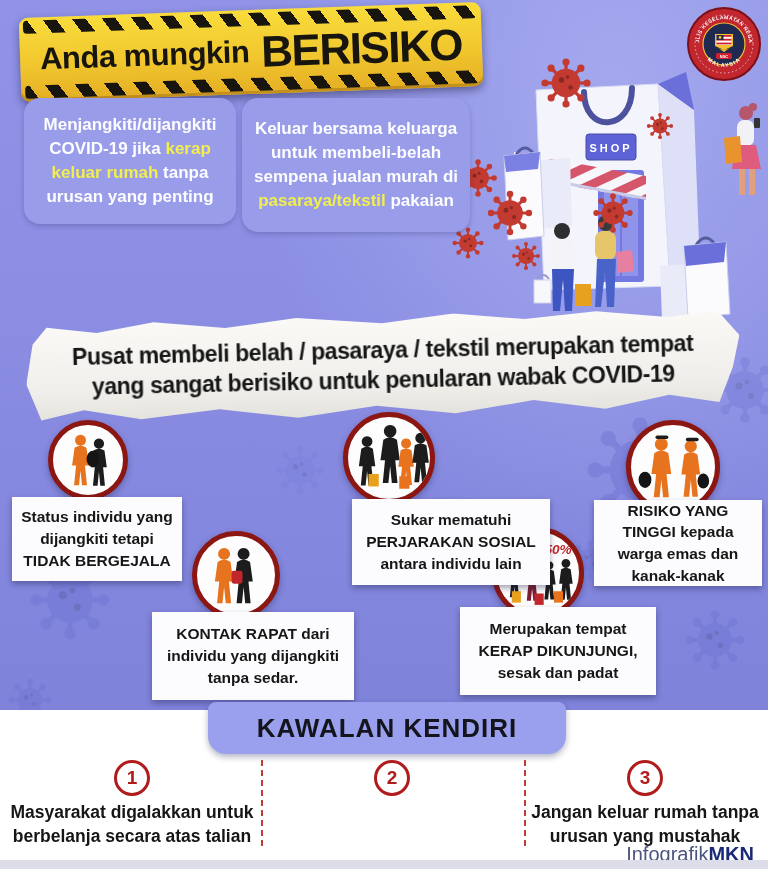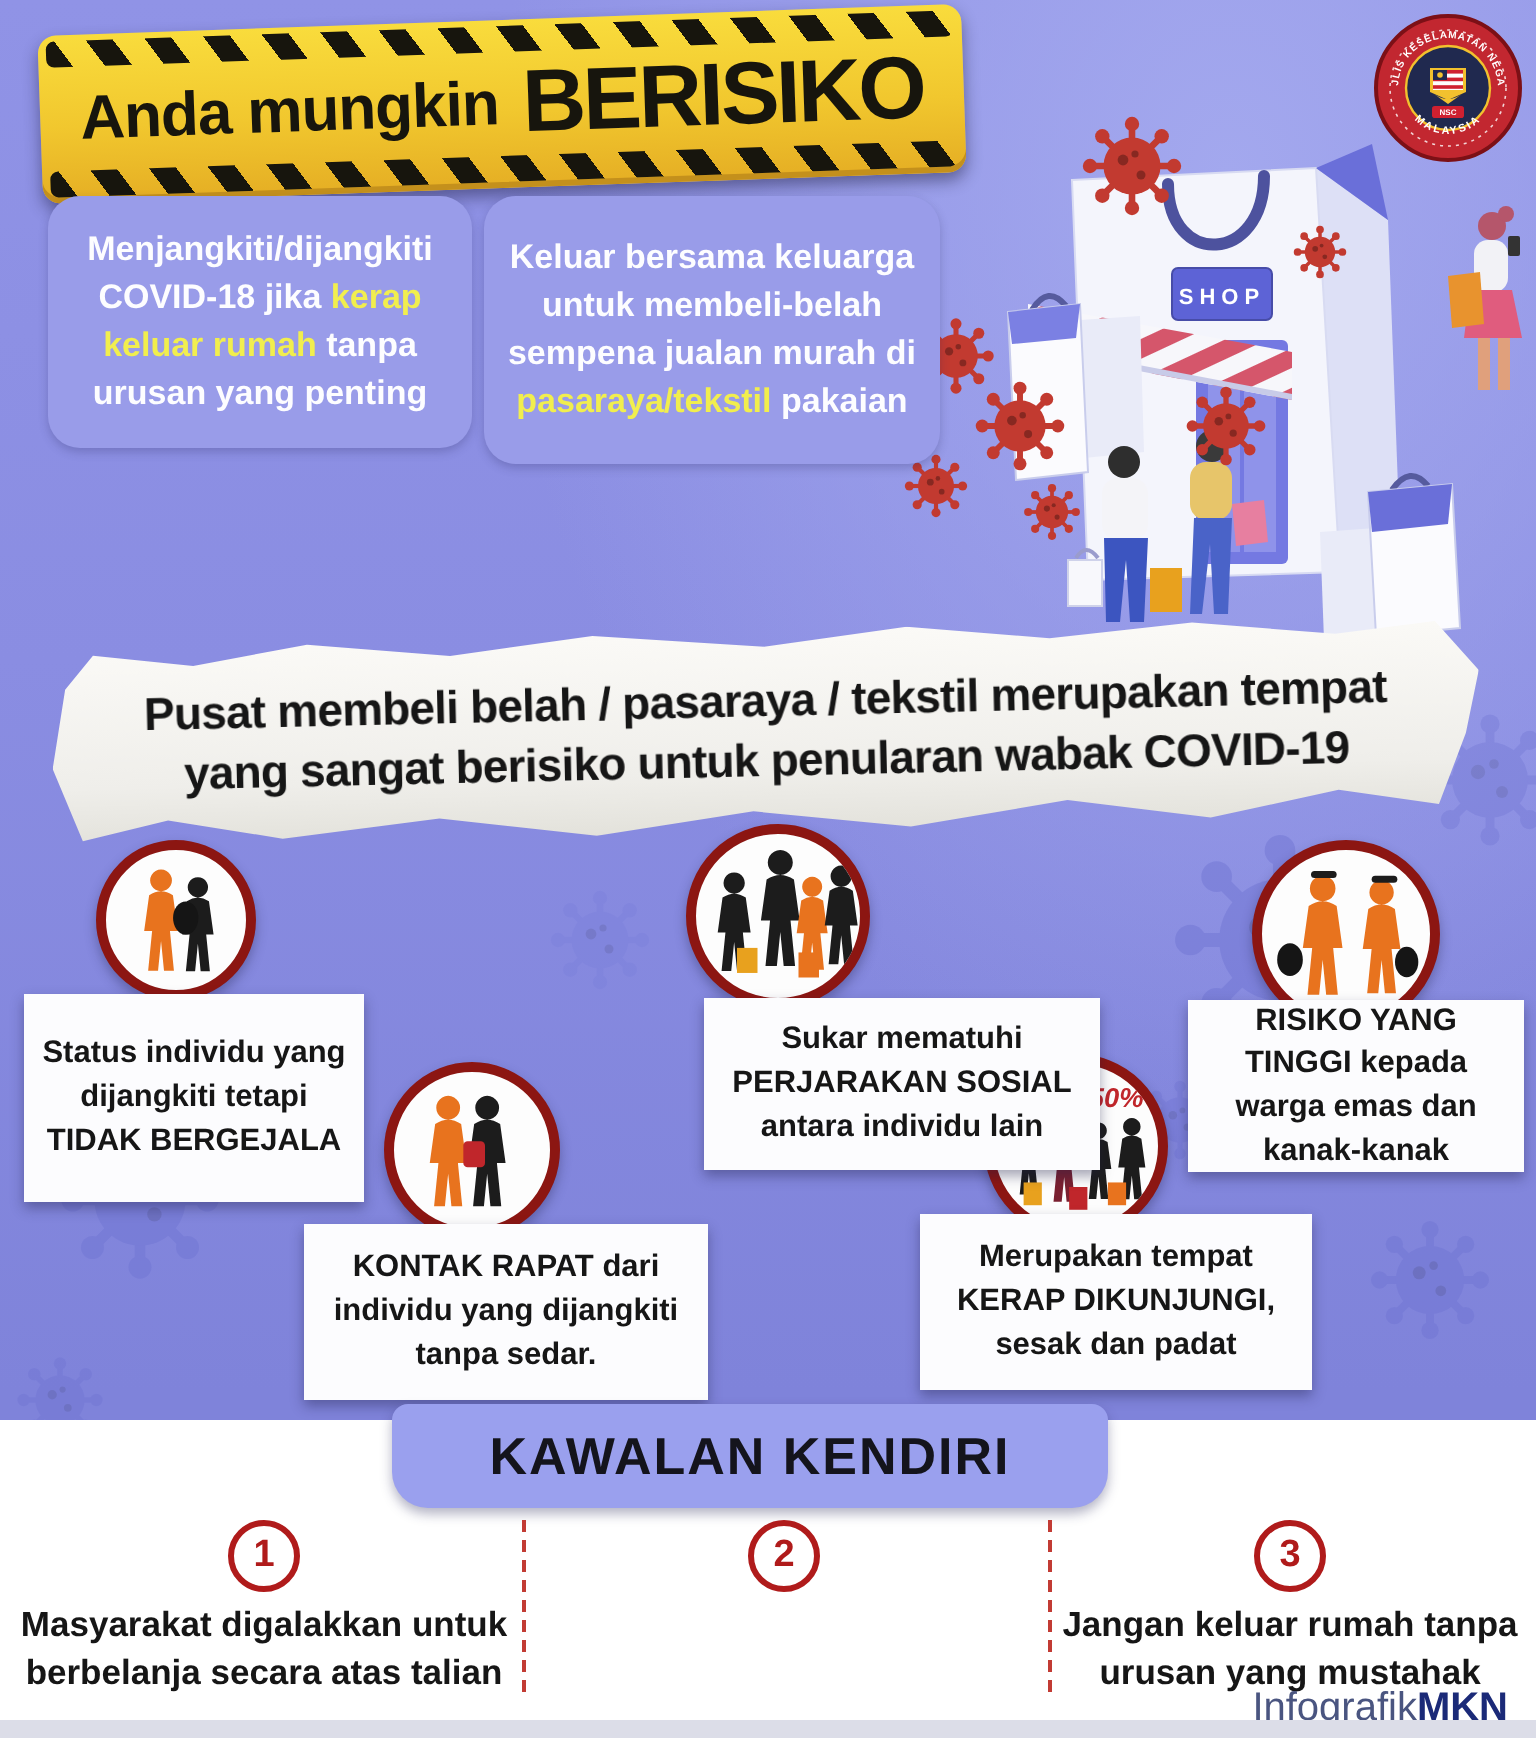--- a/index.html
+++ b/index.html
@@ -49,29 +49,29 @@
     box-sizing:border-box;box-shadow:0 3px 6px rgba(30,30,70,.35);overflow:hidden;}
   .risk-circle svg{width:100%;height:100%;display:block;}
   .c1{left:48px;top:420px;width:80px;height:80px;}
   .c2{left:192px;top:531px;width:88px;height:88px;}
   .c3{left:343px;top:412px;width:92px;height:92px;}
   .c4{left:492px;top:527px;width:92px;height:92px;}
   .c5{left:626px;top:420px;width:94px;height:94px;}
   .risk-card{background:#fcfcfe;box-shadow:0 3px 6px rgba(30,30,70,.4);
     color:#161616;font-weight:700;font-size:15.5px;line-height:1.4;text-align:center;
     display:flex;align-items:center;justify-content:center;padding:8px 6px;box-sizing:border-box;}
-  .k1{left:12px;top:497px;width:170px;height:104px;}
+  .k1{left:12px;top:497px;width:170px;height:84px;}
   .k2{left:152px;top:612px;width:202px;height:88px;}
   .k3{left:312px;top:499px;width:198px;height:86px;margin-left:40px;}
   .k4{left:460px;top:607px;width:196px;height:88px;}
   .k5{left:594px;top:500px;width:168px;height:86px;}
 
   
   .bottom-section{left:0;top:710px;width:768px;height:159px;background:#ffffff;}
-  .kendiri-banner{left:196px;top:702px;width:358px;height:52px;background:#9aa0ee;
+  .kendiri-banner{left:208px;top:702px;width:358px;height:52px;background:#9aa0ee;
     border-radius:8px 8px 18px 18px;display:flex;align-items:center;justify-content:center;
     box-shadow:0 3px 6px rgba(40,40,90,.35);}
   .kendiri-banner span{font-size:26px;font-weight:800;color:#14141c;letter-spacing:1px;}
   .step{text-align:center;color:#161616;}
   .step-num{display:inline-flex;align-items:center;justify-content:center;
     width:30px;height:30px;border:3px solid #b01b1b;border-radius:50%;
     color:#b01b1b;font-weight:800;font-size:19px;margin-bottom:5px;background:#fff;}
   .step-text{font-size:17.5px;font-weight:700;line-height:1.35;}
   .s1{left:6px;top:760px;width:252px;}
   .s2{left:266px;top:760px;width:252px;}
@@ -229,21 +229,21 @@
         <rect x="30.5" y="29" width="7" height="5" fill="#20294f"></rect>
         <circle cx="34" cy="31.5" r="1.4" fill="#f2c12e"></circle>
         <path d="M31 41q7 5 14 0l-7 5z" fill="#f2c12e"></path>
       </g>
       <rect x="30" y="47" width="16" height="6" rx="1.4" fill="#cf2030"></rect>
       <text x="38" y="51.6" font-size="4" fill="#fff" text-anchor="middle" font-weight="bold" font-family="Liberation Sans, sans-serif">NSC</text>
     </svg>
   </div>
 
   <div class="abs wbox wbox1">
-    <div><span>Menjangkiti/dijangkiti COVID-18 jika </span><span class="hl">kerap keluar rumah</span><span> tanpa urusan yang penting</span></div>
+    <div><span>Menjangkiti/dijangkiti COVID-19 jika </span><span class="hl">kerap keluar rumah</span><span> tanpa urusan yang penting</span></div>
   </div>
   <div class="abs wbox wbox2">
     <div><span>Keluar bersama keluarga untuk membeli-belah sempena jualan murah di </span><span class="hl">pasaraya/tekstil</span><span> pakaian</span></div>
   </div>
 
   <div class="abs ribbon">
     <div class="ribbon-inner">
       <div class="ribbon-text">Pusat membeli belah / pasaraya / tekstil merupakan tempat yang sangat berisiko untuk penularan wabak COVID-19</div>
     </div>
   </div>

